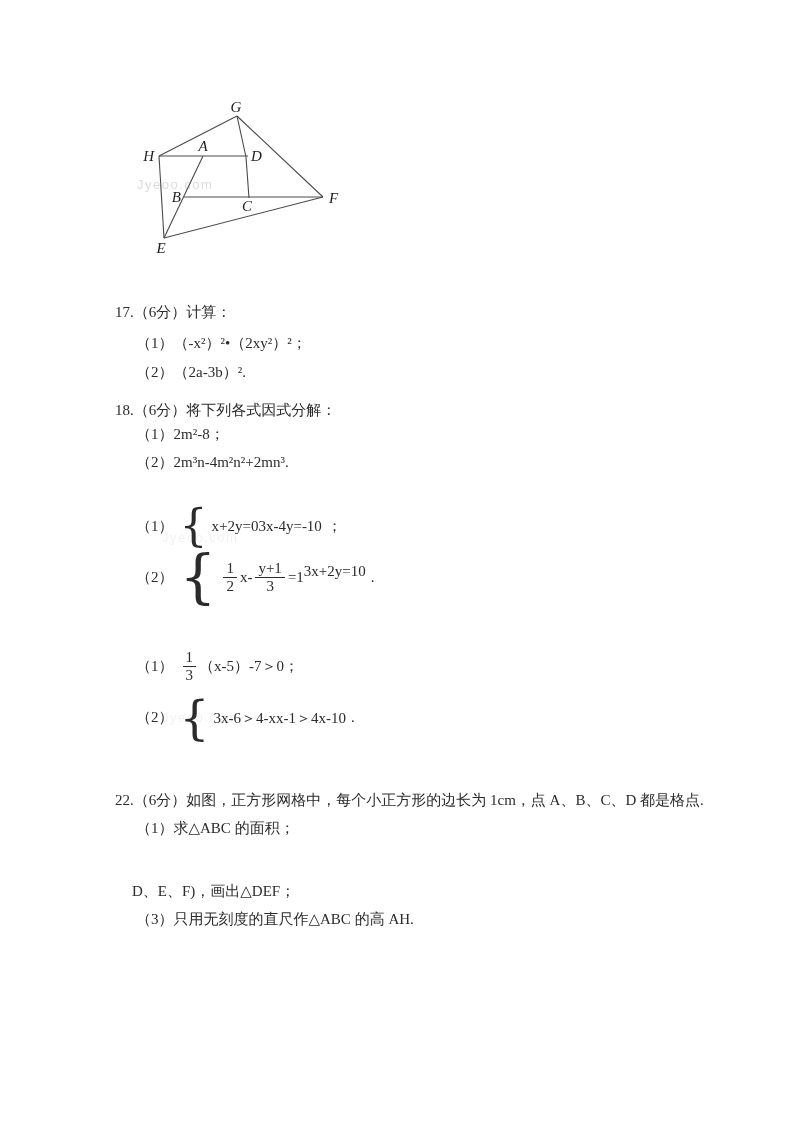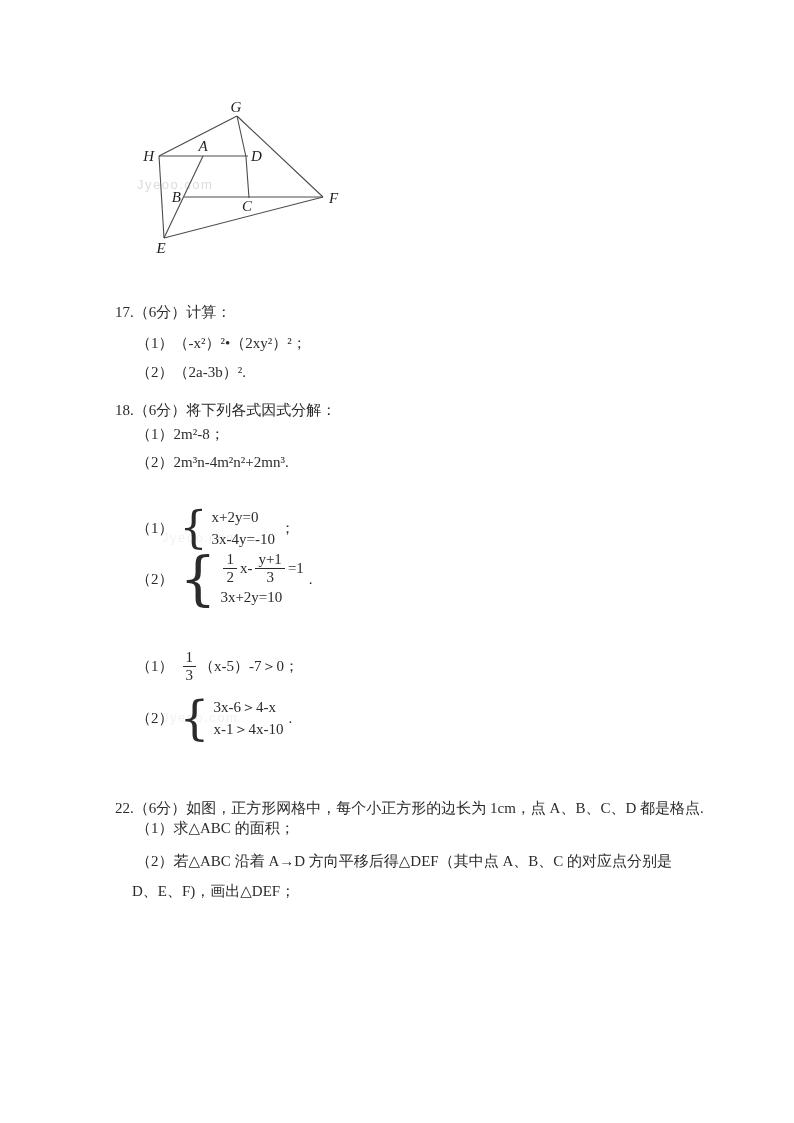--- a/index.html
+++ b/index.html
@@ -12,21 +12,21 @@
   .line { position:absolute; white-space:nowrap; line-height:20px; }
   .sys { position:absolute; display:flex; align-items:center; white-space:nowrap; }
   .itemlabel { margin-right:6px; }
   .brace {
     font-family:"DejaVu Serif",serif; font-weight:400; line-height:0.92;
     margin-right:4px; color:#2b2b2b;
   }
   .b1 { font-size:44px; }
   .b2 { font-size:58px; }
   .b3 { font-size:47px; }
-  .eqcol { display:flex; flex-direction:column; justify-content:center; }
+  .eqcol { display:flex; flex-direction:row; justify-content:center; }
   .eqline { line-height:22px; }
   .eqrow { display:flex; align-items:center; line-height:normal; }
   .frac { display:inline-flex; flex-direction:column; align-items:center; line-height:17px; margin:0 3px; }
   .frac .num { padding:0 3px; border-bottom:1px solid #2b2b2b; }
   .frac .den { padding:0 3px; }
   .suffix { margin-left:5px; align-self:center; }
   .figure-svg { position:absolute; left:125px; top:95px; }
   .fig-line { stroke:#4a4a4a; stroke-width:1.1; fill:none; }
   .fig-label { font-family:"Liberation Serif","DejaVu Serif",serif; font-style:italic; font-size:15px; fill:#1e1e1e; }
   .wm { fill:#dcdcdc; font-size:13px; letter-spacing:1.5px; font-style:normal; font-family:"Liberation Sans",sans-serif; }
@@ -119,18 +119,18 @@
     <span class="itemlabel">（2）</span>
     <span class="brace b3">{</span>
     <div class="eqcol">
       <div class="eqline">3x-6＞4-x</div>
       <div class="eqline">x-1＞4x-10</div>
     </div>
     <span class="suffix">.</span>
   </div>
 
 
-  <div class="line" style="left:115px; top:790px;margin-top:8px;">22.（6分）如图，正方形网格中，每个小正方形的边长为 1cm，点 A、B、C、D 都是格点.</div>
+  <div class="line" style="left:115px; top:790px;">22.（6分）如图，正方形网格中，每个小正方形的边长为 1cm，点 A、B、C、D 都是格点.</div>
   <div class="line" style="left:136px; top:818px;">（1）求△ABC 的面积；</div>
-  <div class="line" style="left:136px; top:851px;">（2）若△ABC 沿着 A→D 方向平移后得△DEF（其中点 A、B、C 的对应点分别是</div>
   <div class="line" style="left:112px; top:881px;margin-left:20px;">D、E、F)，画出△DEF；</div>
+  <div class="line" style="left:136px; top:909px;">（3）只用无刻度的直尺作△ABC 的高 AH.</div>
 
 </div>
 
 </body></html>

